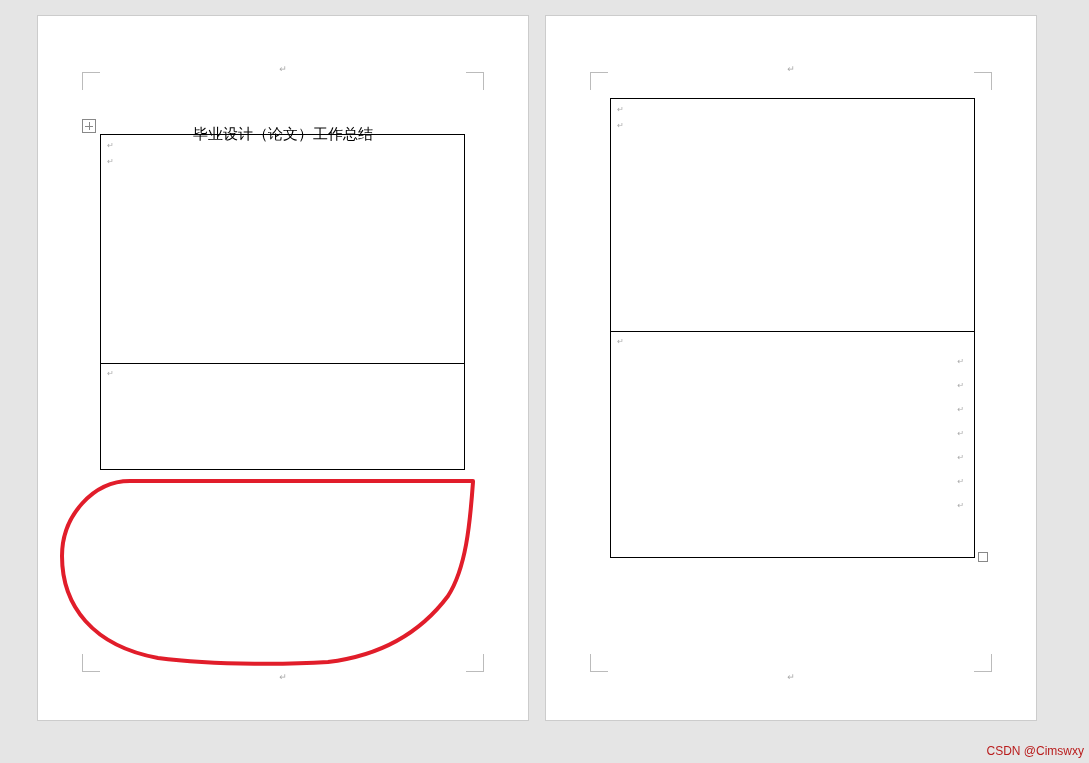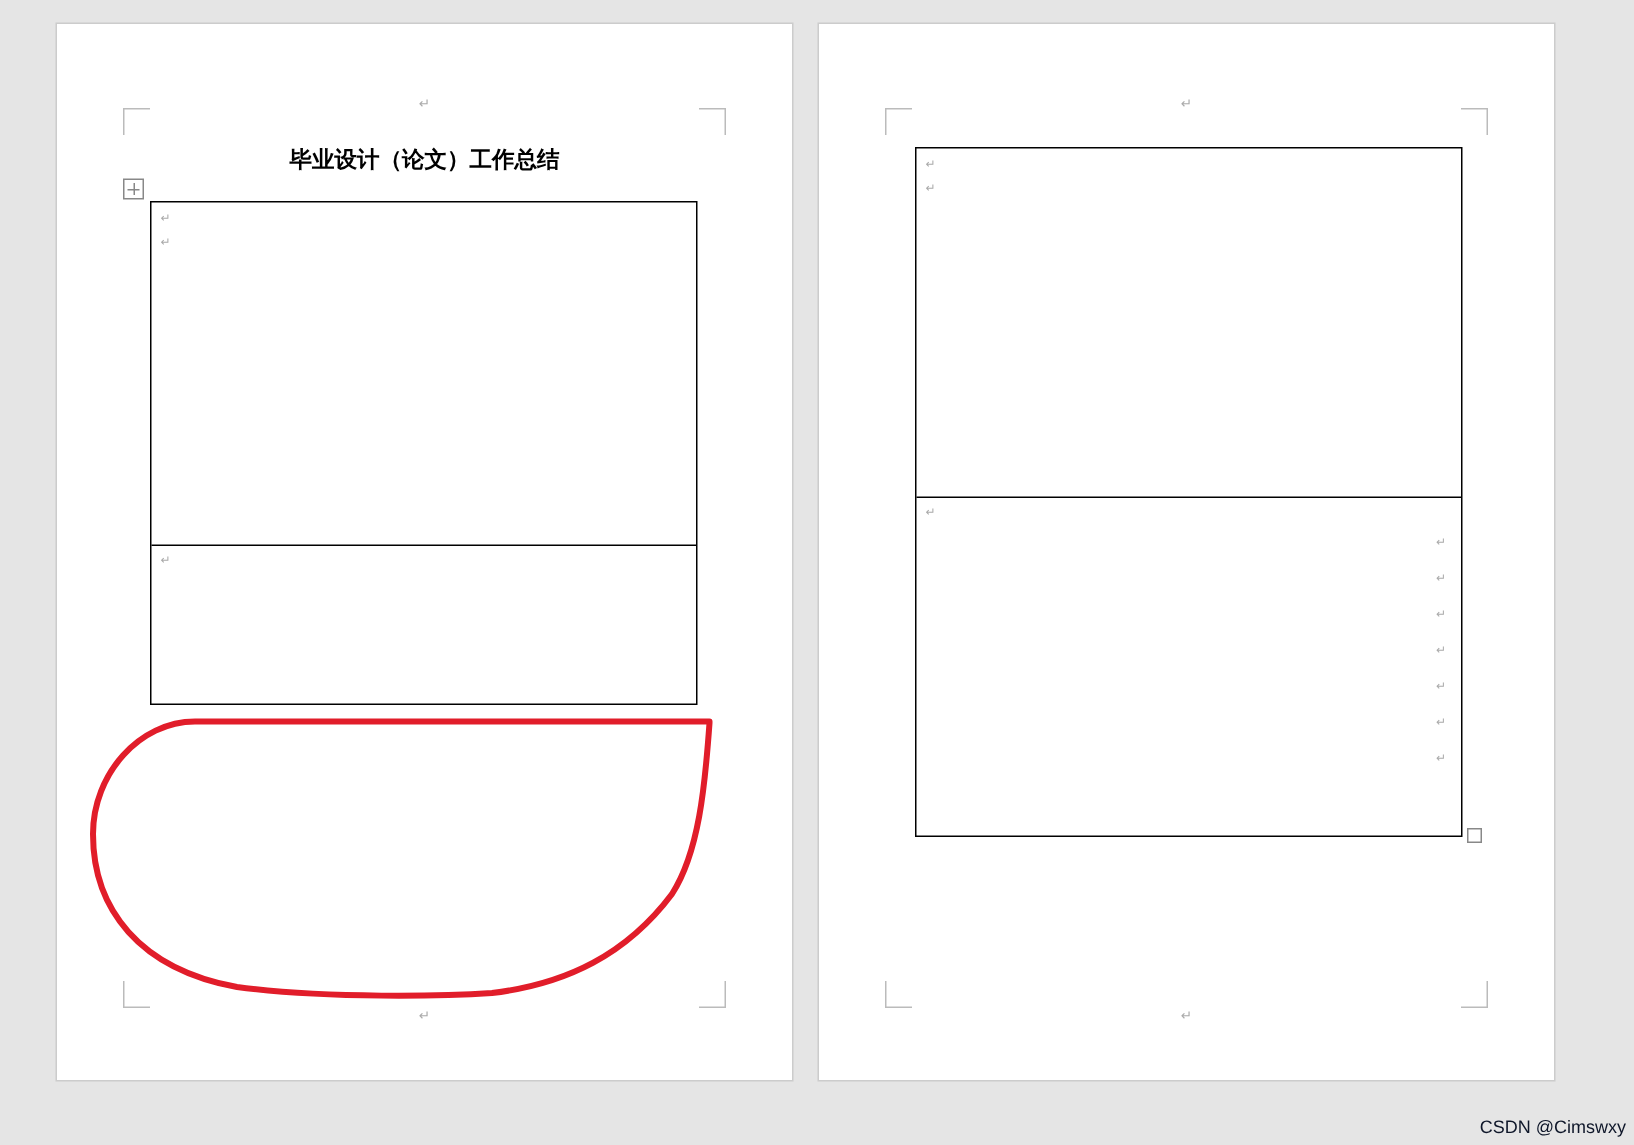--- a/index.html
+++ b/index.html
@@ -27,25 +27,25 @@
     .crop { position: absolute; width: 18px; height: 18px; }
     .crop.tl { top: 56px; left: 44px; border-top: 1px solid #bbb; border-left: 1px solid #bbb; }
     .crop.tr { top: 56px; right: 44px; border-top: 1px solid #bbb; border-right: 1px solid #bbb; }
     .crop.bl { bottom: 48px; left: 44px; border-bottom: 1px solid #bbb; border-left: 1px solid #bbb; }
     .crop.br { bottom: 48px; right: 44px; border-bottom: 1px solid #bbb; border-right: 1px solid #bbb; }
     .rettop { position:absolute; top:48px; left:50%; transform:translateX(-50%); color:#aaa; font-size:9px; }
     .retbot { position:absolute; bottom:38px; left:50%; transform:translateX(-50%); color:#aaa; font-size:9px; }
     
     .title {
       position: absolute;
-      top: 81px;
+      top: 109px;
       left: 0; right: 0;
       text-align: center;
       font-size: 15px;
-      font-weight: bold;
+      font-weight: normal;
       color: #000;
     }
     
     .anchor {
       position: absolute;
       top: 103px;
       left: 44px;
       width: 14px; height: 14px;
       border: 1px solid #888;
       display: flex; align-items: center; justify-content: center;
@@ -63,21 +63,21 @@
     
     .handle {
       position:absolute; width:10px; height:10px; border:1px solid #888; background:#fff;
     }
     
     .anno-svg { position:absolute; top:0; left:0; pointer-events:none; }
     
     .wm {
       position: absolute;
       right: 5px; bottom: 5px;
-      color: #0f172a;
+      color: #b91c1c;
       font-size: 12px;
       font-family: Arial, sans-serif;
     }
   </style>
 </head>
 <body>
 
 <div class="pages">
 
   <div class="page">

